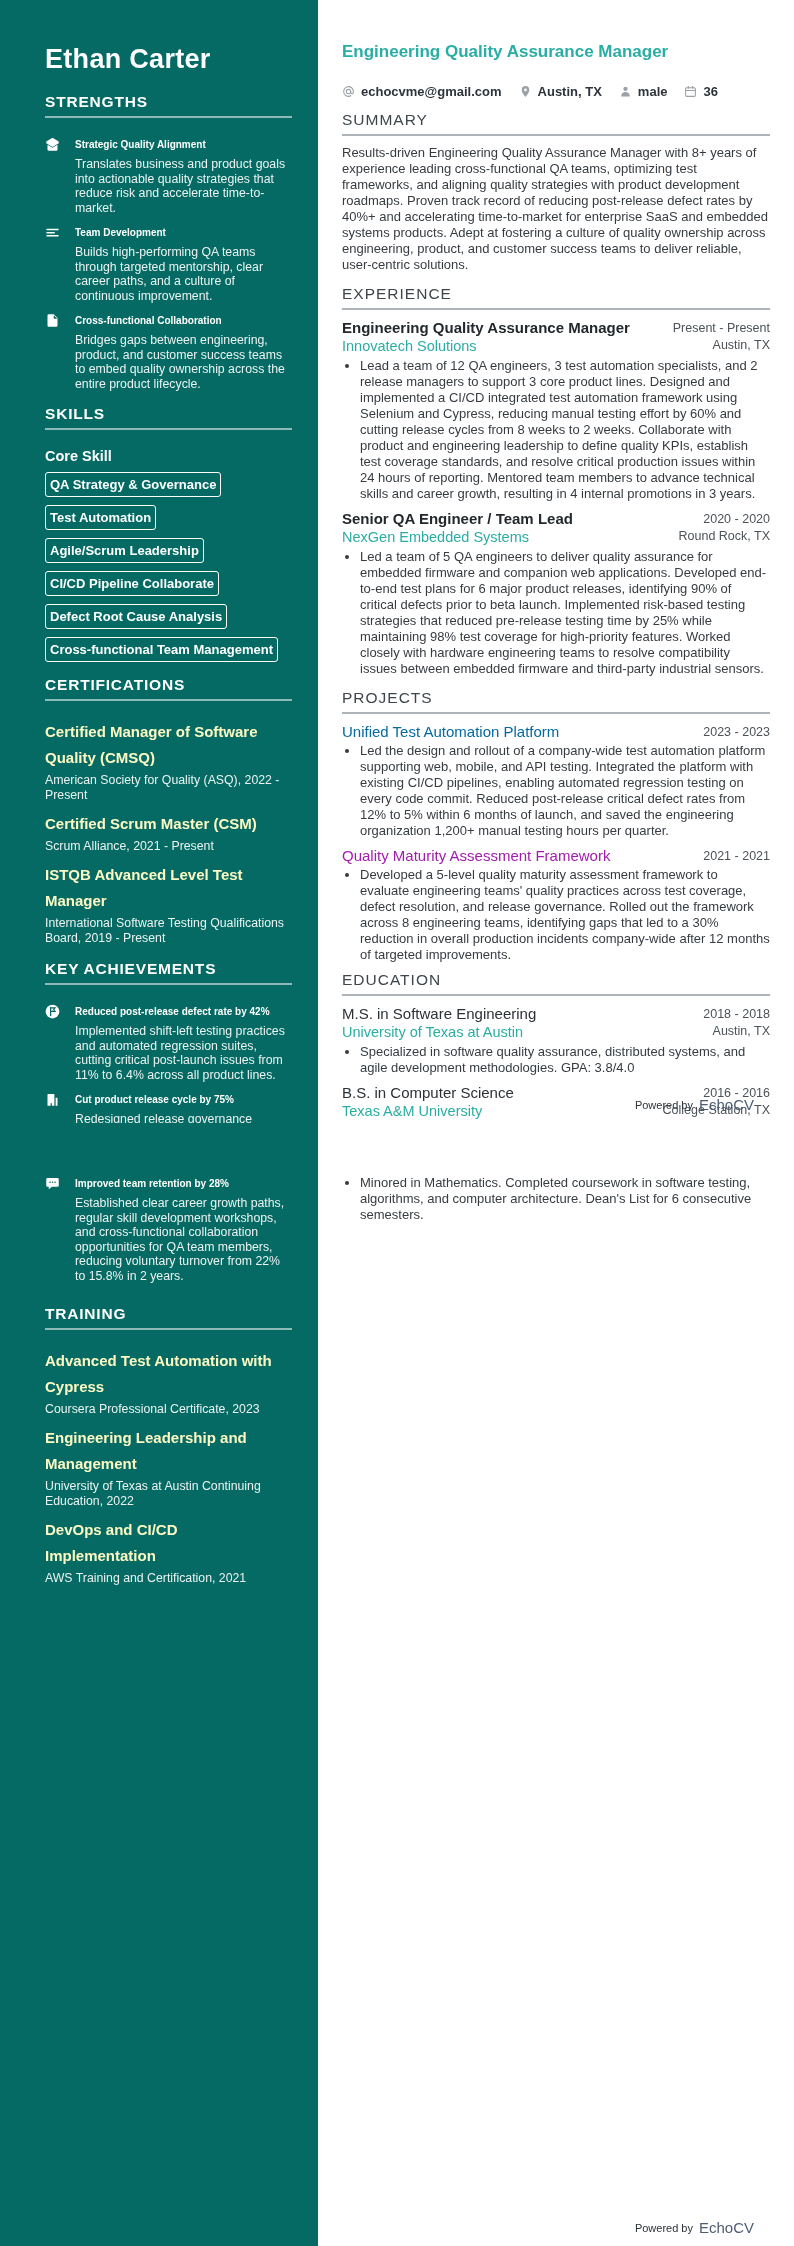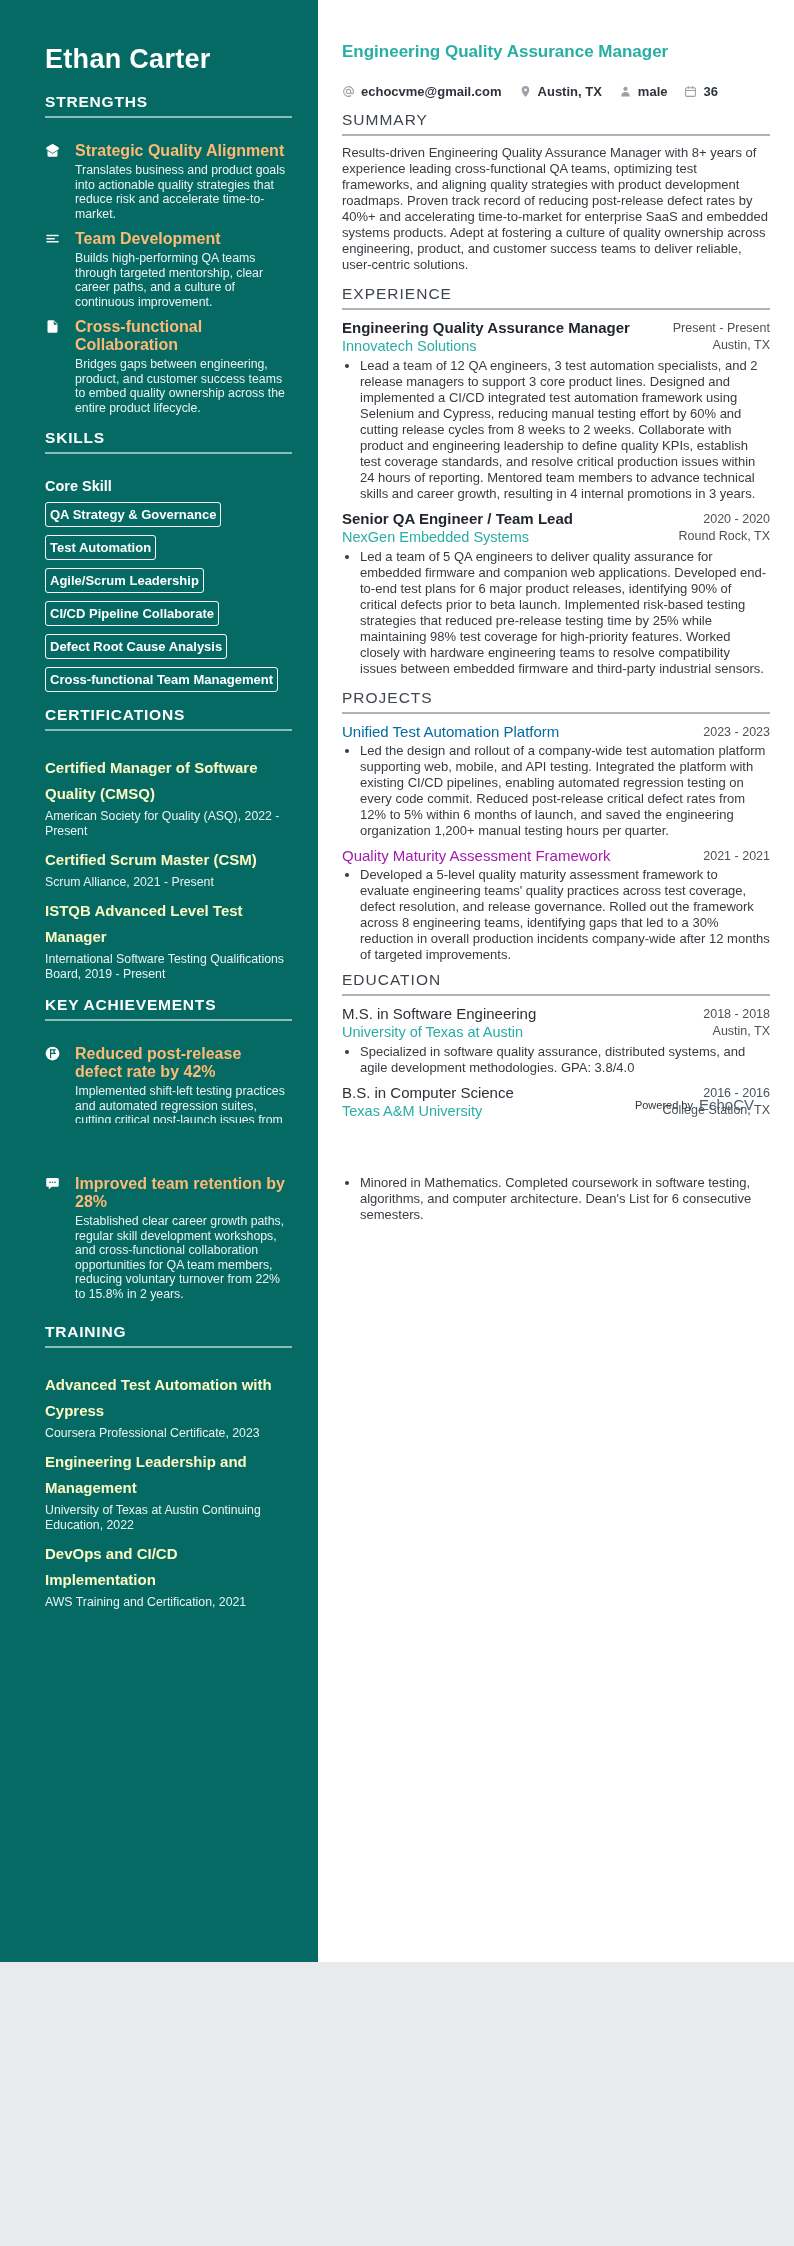--- a/index.html
+++ b/index.html
@@ -1,34 +1,34 @@
 <!DOCTYPE html>
 <html><head>
 <meta charset="utf-8">
 <style>
   html,body{margin:0;padding:0;background:#e9eaec;}
   .canvas{
-    width:794px;height:1962px;margin:0 auto;position:relative;
+    width:794px;height:2246px;margin:0 auto;position:relative;
     background:#ffffff;font-family:"Liberation Sans",sans-serif;
     -webkit-font-smoothing:antialiased;
   }
   .page{width:794px;height:1123px;display:flex;position:relative;overflow:hidden;background:#fff;}
   
   .sidebar{width:318px;flex:0 0 318px;background:#046a63;color:#fff;box-sizing:border-box;
     padding:44px 26px 20px 45px;overflow:hidden;}
   .page2 .sidebar{padding-top:52px;}
   .name{font-size:27px;font-weight:bold;letter-spacing:.3px;margin:0 0 18px 0;color:#fff;}
   .s-sec{margin-top:14px;}
   .s-hdr{font-size:15.5px;font-weight:600;letter-spacing:.8px;color:#fff;
-    padding-bottom:5px;border-bottom:2px solid rgba(255,255,255,.55);margin-bottom:24px;}
+    padding-bottom:5px;border-bottom:2px solid rgba(255,255,255,.55);margin-bottom:18px;}
   .s-item{display:flex;margin-bottom:9px;}
   .s-ico{width:30px;flex:0 0 30px;padding-top:1px;}
   .s-ico svg{width:15px;height:15px;}
   .s-body{flex:1;}
-  .s-title{font-size:16px;font-weight:bold;line-height:18px;margin-bottom:3px;color:#fdba74;}
+  .s-title{font-size:10px;font-weight:bold;line-height:18px;margin-bottom:3px;color:#ffffff;}
   .s-desc{font-size:12.3px;line-height:14.5px;color:rgba(255,255,255,.92);}
   .skill-group{font-size:14.5px;font-weight:bold;margin:2px 0 8px 0;}
   .chip{display:inline-block;border:1.5px solid #ffffff;border-radius:3px;padding:4px 4px;
     font-size:13px;font-weight:bold;color:#fff;margin:0 6px 8px 0;}
   .chip-col .chip{display:table;}
   .cert{margin-bottom:8px;}
   .cert-name{font-size:15px;font-weight:bold;line-height:26px;color:#fef9c3;}
   .cert-org{font-size:12.3px;line-height:15px;color:rgba(255,255,255,.92);margin-top:2px;}
   
   .main{flex:1;background:#fff;box-sizing:border-box;padding:42px 24px 0 24px;position:relative;overflow:hidden;}

